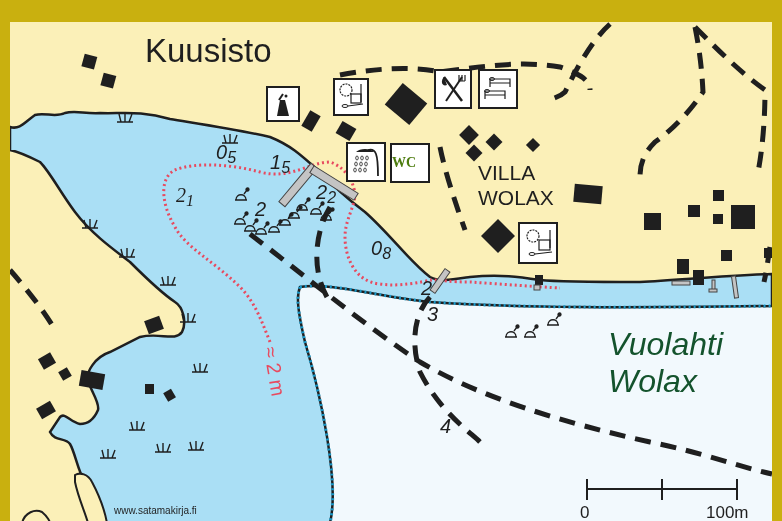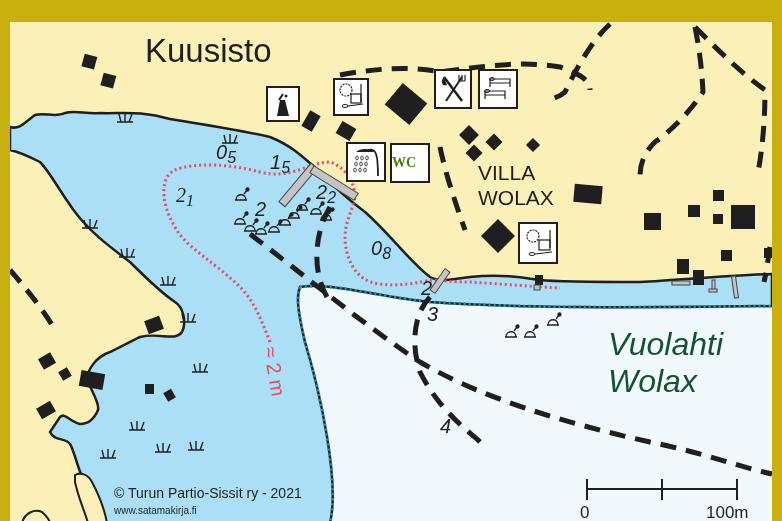--- a/index.html
+++ b/index.html
@@ -296,15 +296,14 @@
         <ellipse cx="12" cy="30" rx="3" ry="1.5" fill="none" stroke="#1f1f1f"></ellipse>
         <line x1="15" y1="30" x2="32" y2="28" stroke="#1f1f1f" stroke-width="1.2"></line>
       </svg>
 </div>
 
 
 <div class="lbl scale-lbl" style="left:580px;top:492px;">0</div>
 <div class="lbl scale-lbl" style="left:706px;top:492px;">100m</div>
 
 
-<div class="lbl copyright">© Turun Partio-Sissit ry - 2021</div>
 <div class="lbl website">www.satamakirja.fi</div>
 </div>
 
 </body></html>

